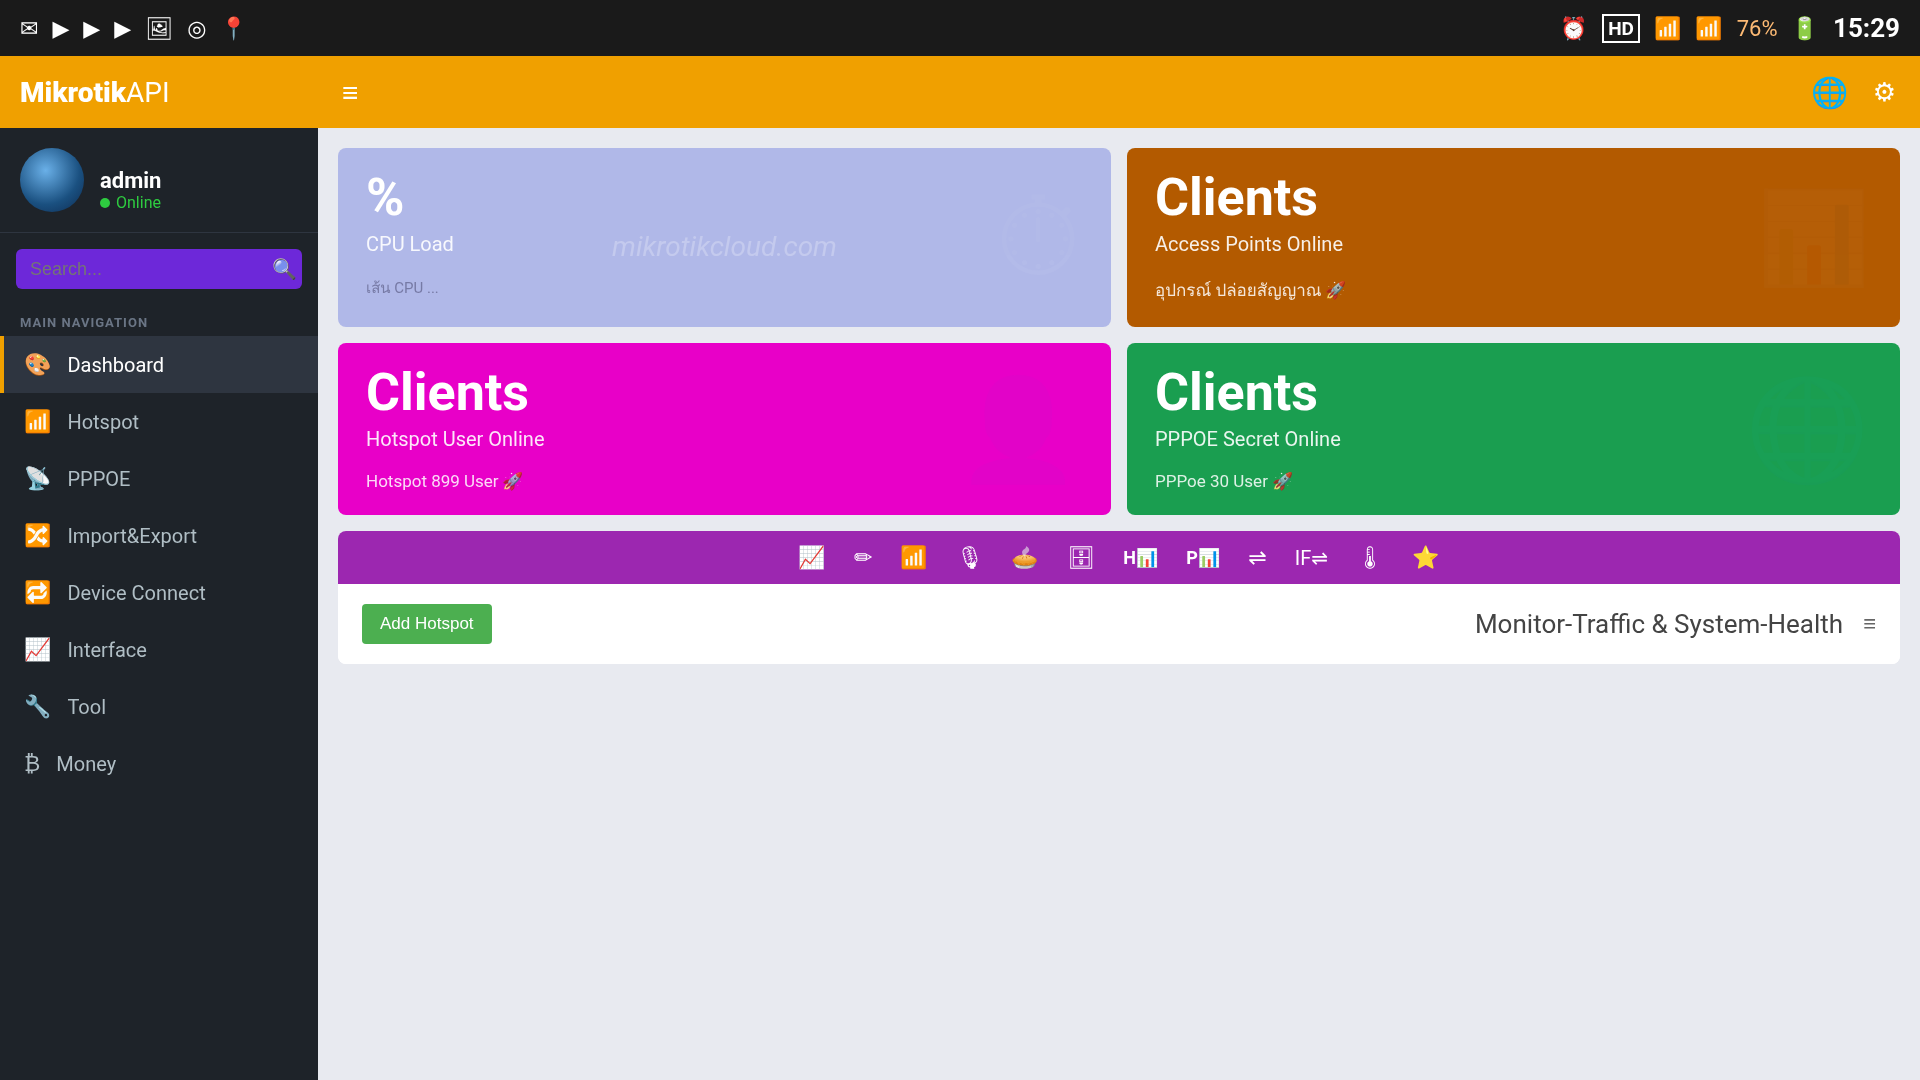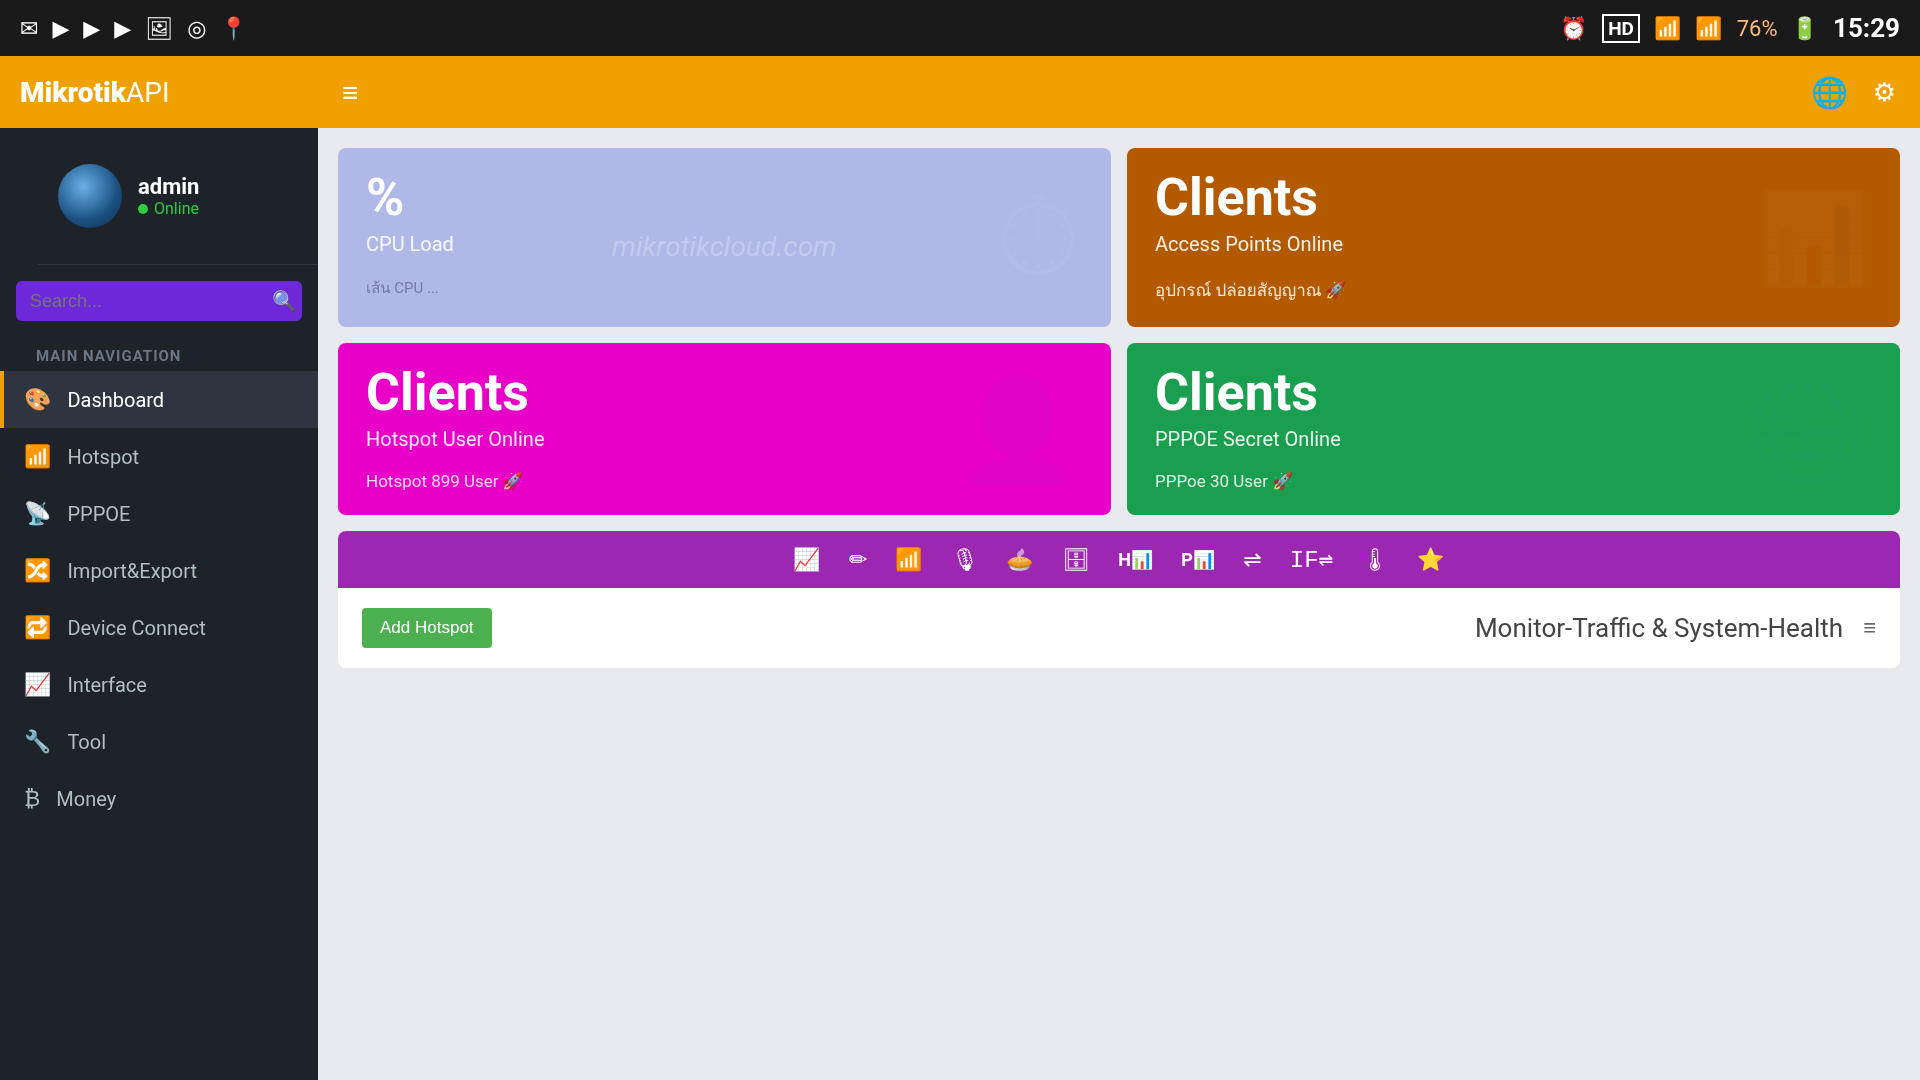--- a/index.html
+++ b/index.html
@@ -38,25 +38,24 @@
       height: 72px;
       display: flex;
       align-items: center;
       padding: 0 20px;
     }
     .sidebar-header-title { color: white; font-size: 28px; font-weight: bold; }
     .sidebar-header-title span { font-weight: 300; }
 
     .sidebar-user {
       display: flex;
-      align-items: center;
-      padding: 36px 20px;
+      align-items: flex-end;
+      padding: 20px 20px;
       gap: 16px;
       border-bottom: 1px solid #2e3540;
-      margin-left: 38px;
     }
     .user-avatar-img {
       width: 64px; height: 64px; border-radius: 50%;
       background: radial-gradient(circle at 40% 35%, #6ab0e8, #1a5080 60%, #0d2a50);
     }
     .user-info { display: flex; flex-direction: column; }
     .user-name { color: white; font-size: 22px; font-weight: bold; }
     .user-status { display: flex; align-items: center; gap: 6px; }
     .status-dot { width: 10px; height: 10px; border-radius: 50%; background: #2ecc40; }
     .user-status-text { color: #2ecc40; font-size: 16px; }
@@ -75,23 +74,23 @@
       border: none;
       outline: none;
       color: #aaa;
       font-size: 18px;
       flex: 1;
     }
     .search-icon { color: #aaa; font-size: 20px; }
 
     .nav-section-label {
       color: #6a7585;
-      font-size: 15px;
+      font-size: 13px;
       font-weight: bold;
-      padding: 10px 36px 6px;
+      padding: 10px 20px 6px;
       letter-spacing: 1px;
     }
 
     .nav-item {
       display: flex;
       align-items: center;
       padding: 16px 20px;
       gap: 16px;
       color: #b0bec5;
       font-size: 20px;
@@ -371,21 +370,21 @@
         <div class="monitor-toolbar">
           <span class="monitor-tool-icon">📈</span>
           <span class="monitor-tool-icon">✏</span>
           <span class="monitor-tool-icon">📶</span>
           <span class="monitor-tool-icon">🎙</span>
           <span class="monitor-tool-icon">🥧</span>
           <span class="monitor-tool-icon">🗄</span>
           <span class="monitor-tool-icon" style="font-size:18px; font-weight:bold;">H📊</span>
           <span class="monitor-tool-icon" style="font-size:18px; font-weight:bold;">P📊</span>
           <span class="monitor-tool-icon">⇌</span>
-          <span class="monitor-tool-icon" style="font-size:24px;font-family:Liberation Mono, monospace;">IF⇌</span>
+          <span class="monitor-tool-icon" style="font-size:20px;">IF⇌</span>
           <span class="monitor-tool-icon">🌡</span>
           <span class="monitor-tool-icon">⭐</span>
         </div>
         <div class="monitor-body">
           <button class="add-series-btn">Add Hotspot</button>
           <span class="monitor-title">Monitor-Traffic &amp; System-Health</span>
           <span class="monitor-menu-icon">≡</span>
         </div>
       </div>
 

